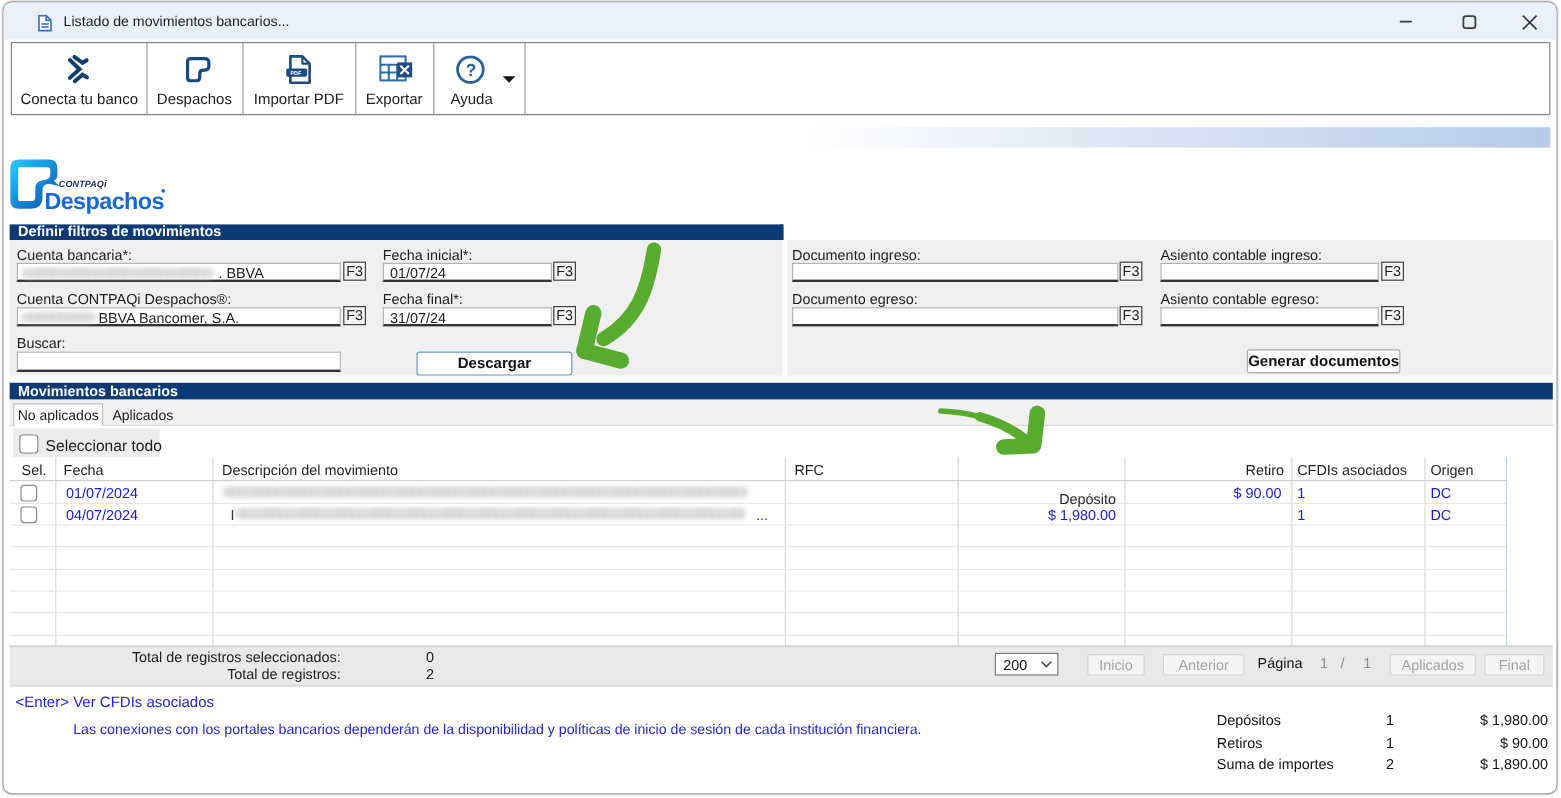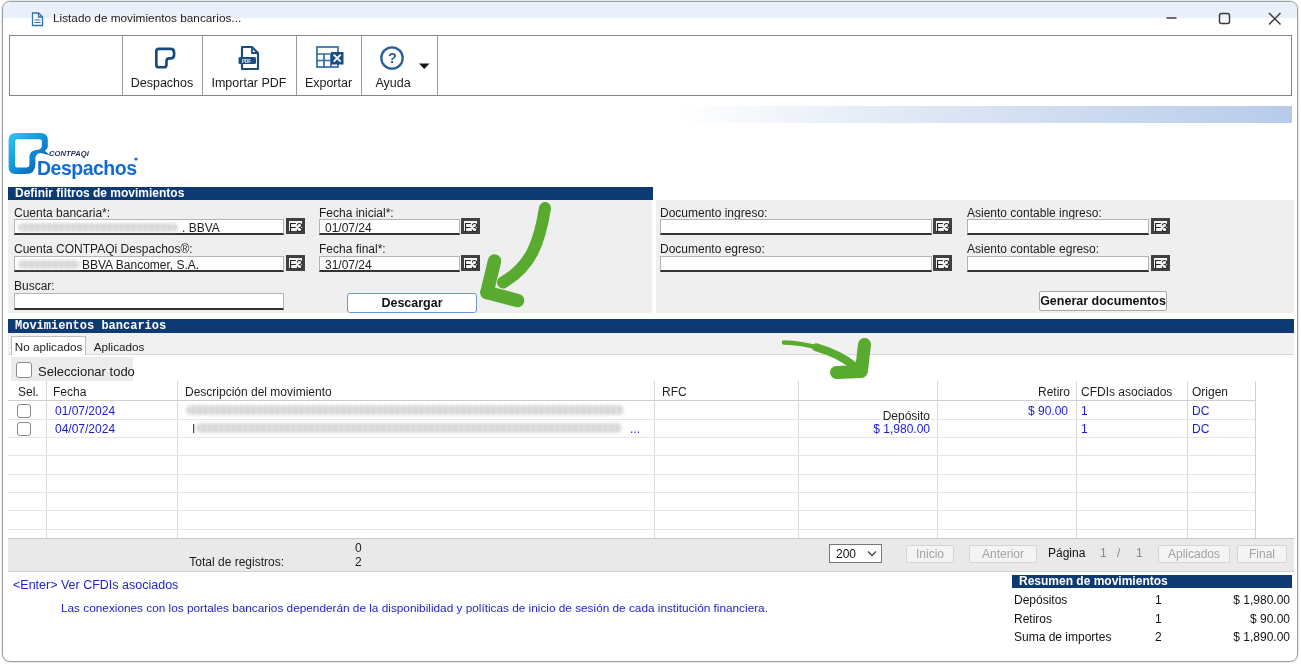--- a/index.html
+++ b/index.html
@@ -2,26 +2,26 @@
 <html><head>
 <meta charset="utf-8">
 <style>
   * { margin:0; padding:0; box-sizing:border-box; }
   html,body { width:1301px; height:665px; background:#fff; font-family:"Liberation Sans", sans-serif; }
   #page { position:relative; width:1301px; height:665px; overflow:hidden; }
   #content { position:absolute; left:0; top:0; width:1301px; height:665px; }
   .win { position:absolute; left:2px; top:1px; width:1296px; height:661px;
          border:1px solid #9aa0a6; border-radius:8px; background:#fff; overflow:hidden;
          box-shadow:0 0 0 1px #e8e8e8; }
-  .titlebar { position:absolute; left:0; top:0; width:100%; height:16px; background:#e9f0f9; }
+  .titlebar { position:absolute; left:0; top:0; width:100%; height:31px; background:#e9f0f9; }
   .title-txt { position:absolute; left:50px; top:9px; font-size:11.8px; color:#1b1b1b; }
   .abs { position:absolute; }
   .lbl { position:absolute; font-size:12px; color:#1c1c1c; white-space:nowrap; }
   .inp { position:absolute; background:#fff; border:1px solid #b4b4b4; border-bottom:2px solid #333; }
-  .f3 { position:absolute; width:19px; height:16px; background:#f4f4f4; border:3px solid #404040;
+  .f3 { position:absolute; width:19px; height:16px; background:#f4f4f4; border:1px solid #404040;
         font-size:12px; color:#222; text-align:center; line-height:14px; }
   .navyhdr { position:absolute; background:#0d3a73; color:#fff; font-size:12px; font-weight:bold; }
   .navyhdr span { position:absolute; left:7px; top:0px; }
   .panelbody { position:absolute; background:#efefef; }
   .toolbar { position:absolute; left:9px; top:35px; width:1283px; height:61px; border:1px solid #848484; background:#fff; }
   .tbtn { position:absolute; top:0; height:59px; }
   .tsep { position:absolute; top:0; width:1px; height:59px; background:#9a9a9a; }
   .tlbl { position:absolute; bottom:5px; width:100%; text-align:center; font-size:12.5px; color:#1b1b1b; white-space:nowrap; }
   .blue { color:#1b1bd7; }
   .gridv { position:absolute; width:1px; background:#d9d9d9; }
@@ -56,20 +56,30 @@
 <div id="content">
 
   <div class="toolbar">
 
     <div class="tsep" style="left:112px;"></div>
     <div class="tsep" style="left:192px;"></div>
     <div class="tsep" style="left:286px;"></div>
     <div class="tsep" style="left:351px;"></div>
     <div class="tsep" style="left:427px;"></div>
 
+    <div class="tbtn" style="left:0; width:112px;">
+      <svg class="abs" style="left:0px; top:0px;" width="112" height="59" viewBox="0 0 112 59">
+        <g stroke="#123e6b" stroke-width="3.3" stroke-linecap="round" fill="none">
+          <path d="M48.2 14 L56.3 21.7 L48.2 28.9"></path>
+          <path d="M52 11.4 L58.8 16.4 L62.2 14.2"></path>
+          <path d="M52.3 31.7 L58.8 26.3 L62.5 28.5"></path>
+        </g>
+      </svg>
+      <div class="tlbl">Conecta tu banco</div>
+    </div>
     <div class="tbtn" style="left:112px; width:80px;">
       <svg class="abs" style="left:33px; top:11px;" width="21" height="22" viewBox="0 0 26 26">
         <path d="M4.6 1.6 h14.5 q4.5 0 4.5 4.5 v3.2 q0 4.2 -4.2 4.2 h-1.6 q-3.6 0 -3.6 3.6 v3.8 q0 3.6 -3.6 3.6 h-6 q-3 0 -3 -3 v-16.9 q0 -3 3 -3 z" fill="none" stroke="#164a7e" stroke-width="3.3" stroke-linejoin="round"></path>
       </svg>
       <div class="tlbl">Despachos</div>
     </div>
     <div class="tbtn" style="left:286px; width:65px;">
       <svg class="abs" style="left:19px; top:8px;" width="40" height="28" viewBox="0 0 40 28">
         <rect x="2" y="3" width="21" height="20" fill="none" stroke="#2e6da6" stroke-width="1.7"></rect>
         <path d="M2 10 h21 M2 16.5 h16 M9 10 v13 M16 10 v13" stroke="#2e6da6" stroke-width="1.7" fill="none"></path>
@@ -163,21 +173,21 @@
   <div class="lbl" style="left:660px; top:242px;">Documento egreso:</div>
   <div class="inp" style="left:660px; top:256px; width:272px; height:16px;"></div>
   <div class="f3" style="left:933px; top:255px;">F3</div>
   <div class="lbl" style="left:967px; top:242px;">Asiento contable egreso:</div>
   <div class="inp" style="left:967px; top:256px; width:182px; height:16px;"></div>
   <div class="f3" style="left:1151px; top:255px;">F3</div>
 
   <div class="abs" style="left:1039px; top:291px; width:128px; height:20px; background:#fdfdfd; border:1px solid #a9a9a9; border-radius:2px;
        font-size:12.5px; font-weight:bold; color:#111; text-align:center; line-height:18px;">Generar documentos</div>
 
-  <div class="navyhdr" style="left:8px; top:319px; width:1286px; height:14px; line-height:14px;font-family:Liberation Mono, monospace;">
+  <div class="navyhdr" style="left:8px; top:319px; width:1286px; height:14px; line-height:14px;">
         <span>Movimientos bancarios</span>
       </div>
   <div class="abs" style="left:8px; top:333px; width:1286px; height:22px; background:#f1f1f1; border-bottom:1px solid #d9d9d9;"></div>
   <div class="abs" style="left:11px; top:336px; width:75px; height:19px; background:#fff; border:1px solid #bdbdbd; border-bottom:none;
        font-size:11.7px; color:#1a1a1a; text-align:center; line-height:19px;">No aplicados</div>
   <div class="abs" style="left:89px; top:338px; width:60px; height:17px; font-size:11.7px; color:#1a1a1a; text-align:center; line-height:17px;">Aplicados</div>
 
   <div class="abs" style="left:8px; top:355px; width:1286px; height:183px; background:#fff;"></div>
   <div class="abs" style="left:11px; top:357px; width:122px; height:24px; background:#ececec;"></div>
   <div class="cb" style="left:16px; top:362px; width:16px; height:16px;"></div>
@@ -220,20 +230,21 @@
   <div class="cb" style="left:17px; top:422px; width:14px; height:14px;"></div>
   <div class="cell blue" style="left:55px; top:422px;">04/07/2024</div>
   <div class="cell" style="left:192px; top:422px; color:#333;">I</div>
   <div class="pill" style="left:196px; top:423px; width:426px; height:10px;"></div>
   <div class="cell blue" style="left:630px; top:422px;">...</div>
   <div class="cell blue" style="left:798px; top:422px; width:132px; text-align:right;">$ 1,980.00</div>
   <div class="cell blue" style="left:1081px; top:422px;">1</div>
   <div class="cell blue" style="left:1192px; top:422px;">DC</div>
 
   <div class="abs" style="left:8px; top:538px; width:1286px; height:34px; background:#e9e9e9; border-top:1px solid #c6c6c6; border-bottom:1px solid #d2d2d2;"></div>
+  <div class="cell" style="left:14px; top:541px; width:270px; text-align:right; color:#1c1c1c;">Total de registros seleccionados:</div>
   <div class="cell" style="left:355px; top:541px; color:#1c1c1c;">0</div>
   <div class="cell" style="left:14px; top:555px; width:270px; text-align:right; color:#1c1c1c;">Total de registros:</div>
   <div class="cell" style="left:355px; top:555px; color:#1c1c1c;">2</div>
 
   <div class="abs" style="left:829px; top:544px; width:53px; height:19px; background:#fff; border:1px solid #767676;">
     <div class="cell" style="left:6px; top:2px; color:#111;">200</div>
     <svg class="abs" style="right:4px; top:5px;" width="10" height="8" viewBox="0 0 10 8">
           <path d="M1 1.5 l4 4 l4 -4" fill="none" stroke="#444" stroke-width="1.3"></path>
         </svg>
   </div>
@@ -242,23 +253,20 @@
   <div class="cell" style="left:1048px; top:546px; color:#111;">Página</div>
   <div class="cell" style="left:1100px; top:546px; color:#8a8a8a;">1</div>
   <div class="cell" style="left:1117px; top:546px; color:#8a8a8a;">/</div>
   <div class="cell" style="left:1136px; top:546px; color:#8a8a8a;">1</div>
   <div class="pgbtn" style="left:1158px; top:545px; width:72px; line-height:16px;">Aplicados</div>
   <div class="pgbtn" style="left:1237px; top:545px; width:50px; line-height:16px;">Final</div>
 
   <div class="cell" style="left:13px; top:578px; color:#2323cb; font-size:12.5px;">&lt;Enter&gt; Ver CFDIs asociados</div>
   <div class="cell" style="left:13px; top:601px; color:#2323cb; font-size:11.8px;margin-left:48px;">Las conexiones con los portales bancarios dependerán de la disponibilidad y políticas de inicio de sesión de cada institución financiera.</div>
 
-  <div class="navyhdr" style="left:1012px; top:575px; width:280px; height:13px; line-height:13px;">
-        <span>Resumen de movimientos</span>
-      </div>
   <div class="cell" style="left:1014px; top:593px; color:#111;">Depósitos</div>
   <div class="cell" style="left:1155px; top:593px; color:#111;">1</div>
   <div class="cell" style="left:1150px; top:593px; width:140px; text-align:right; color:#111;">$ 1,980.00</div>
   <div class="cell" style="left:1014px; top:612px; color:#111;">Retiros</div>
   <div class="cell" style="left:1155px; top:612px; color:#111;">1</div>
   <div class="cell" style="left:1150px; top:612px; width:140px; text-align:right; color:#111;">$ 90.00</div>
   <div class="cell" style="left:1014px; top:630px; color:#111;">Suma de importes</div>
   <div class="cell" style="left:1155px; top:630px; color:#111;">2</div>
   <div class="cell" style="left:1150px; top:630px; width:140px; text-align:right; color:#111;">$ 1,890.00</div>
 

